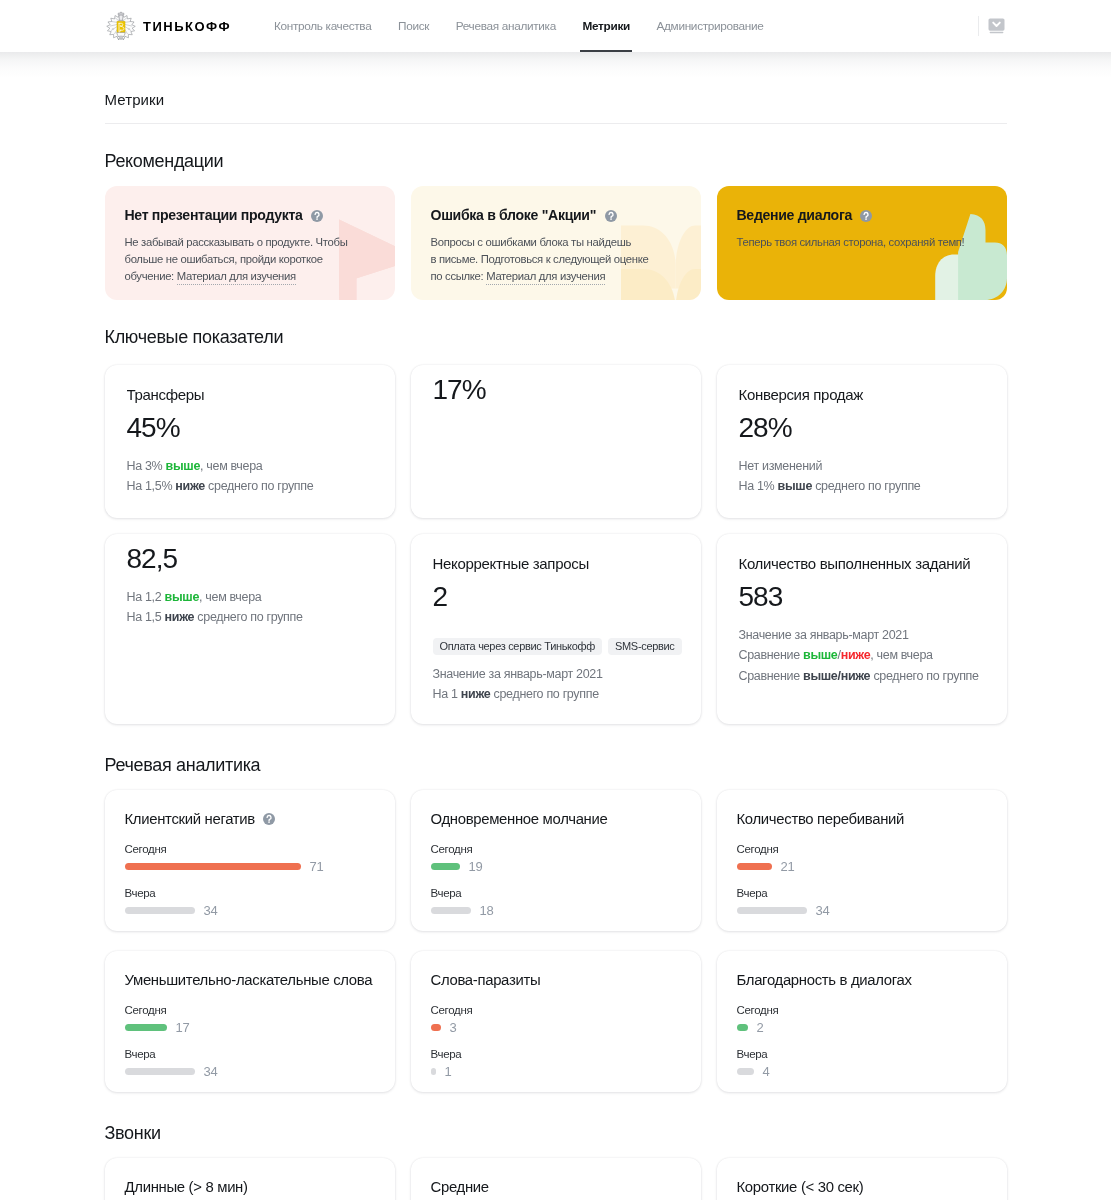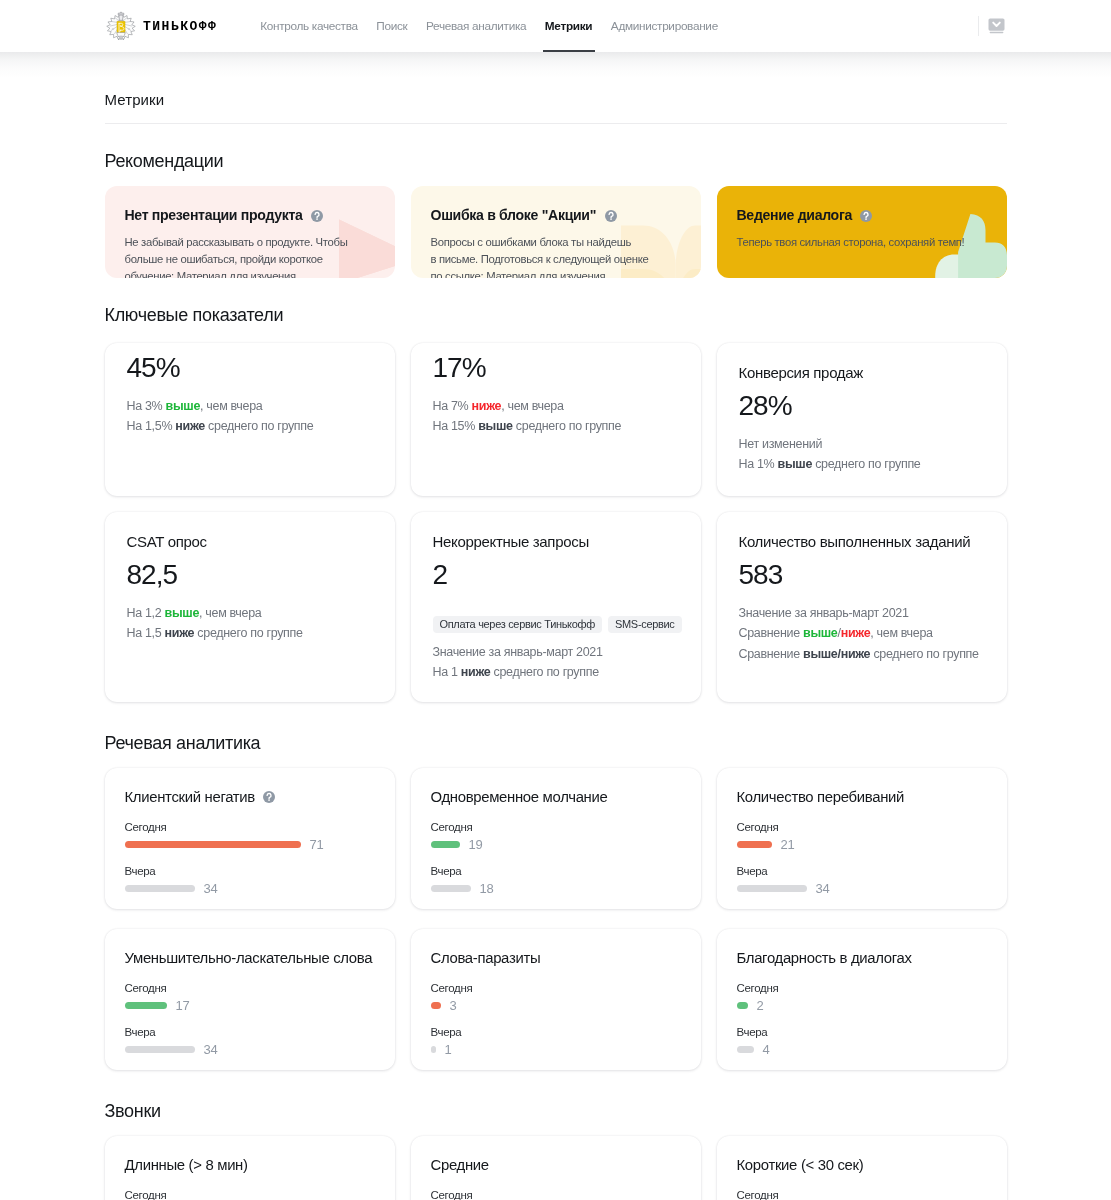--- a/index.html
+++ b/index.html
@@ -5,22 +5,22 @@
 *{box-sizing:border-box;margin:0;padding:0}
 html,body{width:1111px;height:1200px;overflow:hidden}
 
 body{font-family:"Liberation Sans",sans-serif;background:#ffffff;color:#333333;-webkit-font-smoothing:antialiased;text-rendering:optimizeLegibility;letter-spacing:-0.02em}
 
 
 .hdr{position:relative;height:52px;background:#fff;display:flex;align-items:center;z-index:5}
 .hdr-inner{width:1111px;display:flex;align-items:center;padding-left:104.5px;padding-right:104.5px}
 .logo{display:flex;align-items:center;gap:6.5px;text-decoration:none}
 .logo-mark{width:32px;height:30px;display:block;flex:none}
-.logo-word{font-size:13px;font-weight:bold;letter-spacing:1.5px;color:#000000;font-family:Liberation Mono, monospace}
-.nav{display:flex;align-items:center;margin-left:33.5px;gap:0}
+.logo-word{font-size:13px;font-weight:bold;letter-spacing:1.5px;color:#000000;font-family:Liberation Sans, sans-serif}
+.nav{display:flex;align-items:center;margin-left:33.5px;gap:8px}
 .nav-item{font-size:11.8px;color:#8b9198;padding:0 9.3px;height:52px;display:flex;align-items:center;position:relative;cursor:pointer;white-space:nowrap}
 .nav-item.active{color:#15181c;font-weight:bold}
 .nav-item.active:after{content:"";position:absolute;left:7px;right:7px;bottom:0;height:2px;background:#3b3f45}
 .hdr-right{margin-left:auto;display:flex;align-items:center;gap:9px;padding-right:1.5px}
 .divider-v{width:1px;height:20px;background:#eaebed}
 .acct-btn{width:17px;height:16px;display:flex;align-items:center;justify-content:center;cursor:pointer}
 .hdr-shadow{height:26px;background:linear-gradient(to bottom,rgba(183,186,190,.30) 0%,rgba(183,186,190,.14) 28%,rgba(183,186,190,.05) 62%,rgba(183,186,190,0) 100%);position:relative;z-index:4;margin-bottom:-26px}
 
 
 .page{width:1111px;padding:0 104.5px}
@@ -28,21 +28,21 @@
 .title-rule{height:1px;background:#ececee;margin-top:15px}
 
 .sec-title{font-size:18px;color:#15181c;margin-top:28px;margin-bottom:15px;line-height:19px}
 .sec-title.sa{margin-top:32px}
 
 .grid{display:grid;grid-template-columns:repeat(3,290px);gap:16px}
 .grid.kpi-grid{padding-top:2.5px;row-gap:16px}
 .grid.sa-grid{padding-top:0px;row-gap:20px}
 
 
-.rec{height:92px;border-radius:12px;padding:0 20px;position:relative;overflow:hidden}
+.rec{height:114px;border-radius:12px;padding:0 20px;position:relative;overflow:hidden}
 .rec.pink{background:#fdefed}
 .rec.yellow{background:#fdf8e9}
 .rec.green{background:#eab308}
 .rec-head{display:flex;align-items:center;gap:8.5px;position:relative;z-index:2;padding-top:22px}
 .rec-title{font-size:14.1px;font-weight:bold;color:#15181c;line-height:15px}
 .qmark{width:12px;height:12px;display:block;flex:none}
 .rec-body{font-size:11.3px;line-height:17px;color:#4c5158;margin-top:11px;position:relative;z-index:2;white-space:nowrap}
 .rec-line{height:17px}
 .dotted{border-bottom:1px dotted #a3a8ae;padding-bottom:1.5px;cursor:pointer}
 .rec-art{position:absolute;left:0;top:0;z-index:1;pointer-events:none;line-height:0}
@@ -199,43 +199,39 @@
         </div>
         <div class="rec-body">
           <div class="rec-line"><span>Теперь твоя сильная сторона, сохраняй темп!</span></div>
         </div>
       </div>
     </div>
 
   <div class="sec-title">Ключевые показатели</div>
   <div class="grid kpi-grid" id="kpis">
       <div class="kpi">
+        <div class="kpi-title">Трансферы</div>
         <div class="kpi-val">45%</div>
         <div class="kpi-lines">
           <div class="kpi-line"><span class="">На 3% </span><span class="up">выше</span><span class="">, чем вчера</span></div>
           <div class="kpi-line"><span class="">На 1,5% </span><span class="b">ниже</span><span class=""> среднего по группе</span></div>
         </div>
       </div>
       <div class="kpi">
         <div class="kpi-val">17%</div>
-        <div class="kpi-lines">
-          <div class="kpi-line"><span class="">На 7% </span><span class="down">ниже</span><span class="">, чем вчера</span></div>
-          <div class="kpi-line"><span class="">На 15% </span><span class="b">выше</span><span class=""> среднего по группе</span></div>
-        </div>
       </div>
       <div class="kpi">
         <div class="kpi-title">Конверсия продаж</div>
         <div class="kpi-val">28%</div>
         <div class="kpi-lines">
           <div class="kpi-line"><span class="">Нет изменений</span></div>
           <div class="kpi-line"><span class="">На 1% </span><span class="b">выше</span><span class=""> среднего по группе</span></div>
         </div>
       </div>
       <div class="kpi">
-        <div class="kpi-title">CSAT опрос</div>
         <div class="kpi-val">82,5</div>
         <div class="kpi-lines">
           <div class="kpi-line"><span class="">На 1,2 </span><span class="up">выше</span><span class="">, чем вчера</span></div>
           <div class="kpi-line"><span class="">На 1,5 </span><span class="b">ниже</span><span class=""> среднего по группе</span></div>
         </div>
       </div>
       <div class="kpi">
         <div class="kpi-title">Некорректные запросы</div>
         <div class="kpi-val">2</div>
         <div class="tags">

